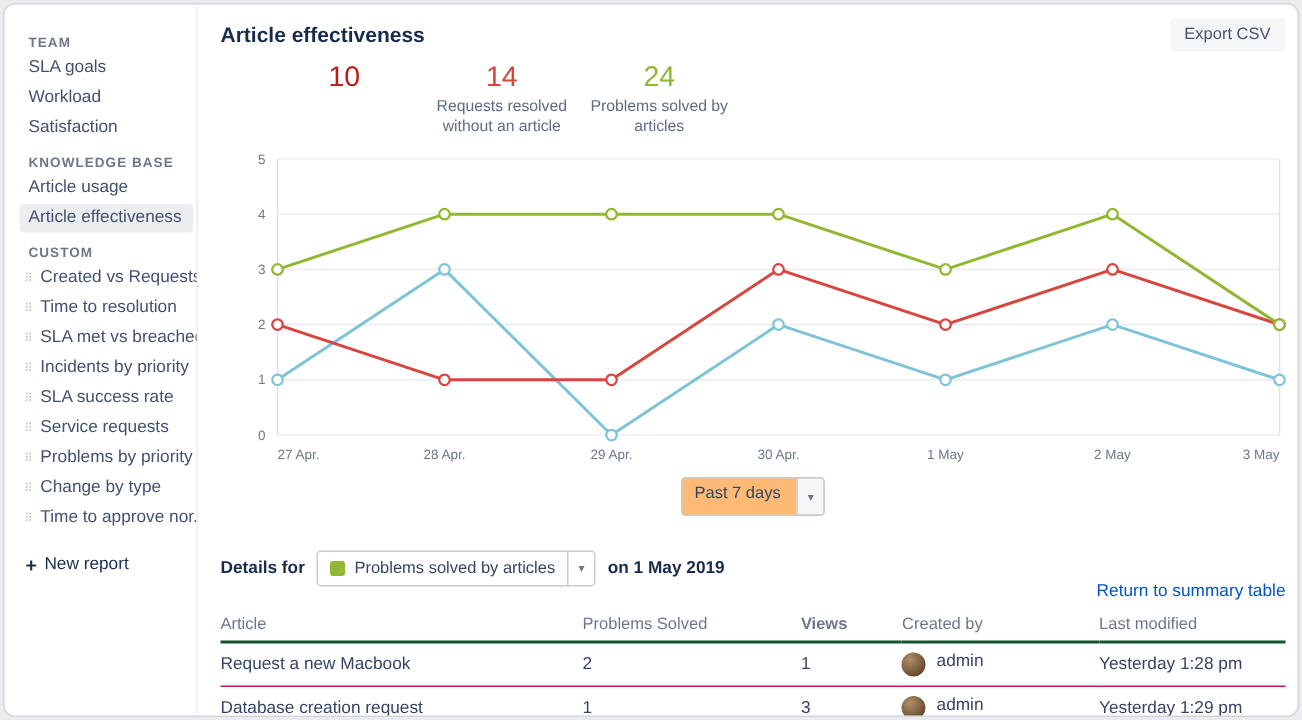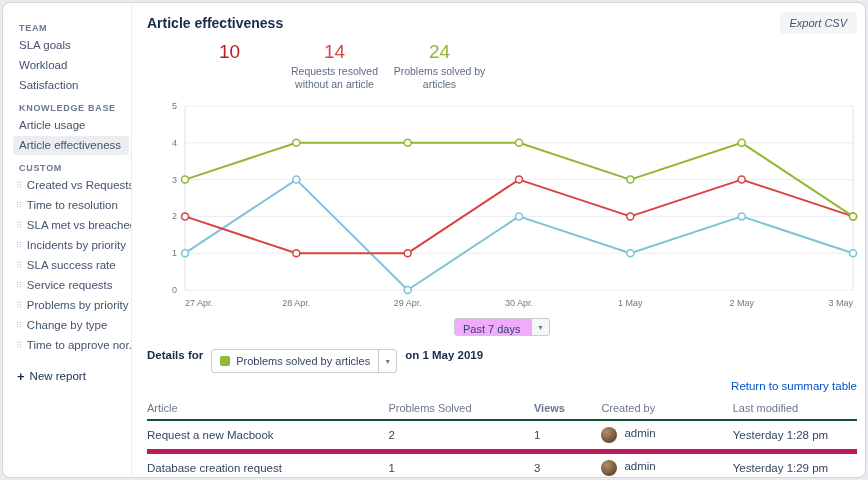--- a/index.html
+++ b/index.html
@@ -21,52 +21,52 @@
   .drag-handle { color:#c5cad2; font-size:8px; line-height:8px; margin-right:5px; flex-shrink:0; }
   .new-report { display:flex; align-items:center; font-size:11.5px; font-weight:500; color:#172b4d;
                 padding:7px 6px 3px 14px; cursor:pointer; }
   .plus-icon { font-size:13px; font-weight:700; margin-right:5px; line-height:11px; }
 
   
   .main { flex:1; padding:0 13px 0 15px; display:flex; flex-direction:column; }
   .main-header { display:flex; align-items:center; margin-top:9px; }
   .page-title { font-size:14px; font-weight:700; color:#172b4d; }
   .export-btn { margin-left:auto; background:#f4f5f7; border:none; border-radius:3px; color:#42526e;
-                font-size:11px; padding:5px 10px; cursor:pointer; font-family:inherit;font-style:italic; }
+                font-size:11px; padding:5px 10px; cursor:pointer; font-family:inherit; }
 
   .stats { display:flex; margin:7px 0 0 30px; }
   .stat { width:105px; text-align:center; }
   .stat-value { font-size:19px; }
   .stat-label { font-size:10.5px; color:#5e6c84; line-height:13px; margin-top:2px; }
 
   .chart-wrap { margin-top:7px; }
   .chart-wrap svg { display:block; overflow:visible; }
 
   .range-row { display:flex; justify-content:center; margin-top:2px; }
   .select { display:flex; border:1px solid #c7ccd4; border-radius:3px; overflow:hidden;
-            background:#f0abfc; height:18px; cursor:pointer; }
+            background:#fdba74; height:26px; cursor:pointer; }
   .select-value { font-size:11px; color:#344563; padding:4px 8px; width:76px; }
   .select-arrow { width:18px; background:#f5f6f8; border-left:1px solid #c7ccd4; display:flex;
                   align-items:center; justify-content:center; color:#6b778c; font-size:8px; }
 
-  .details-row { display:flex; align-items:flex-start; margin-top:13px; font-size:11.5px; }
+  .details-row { display:flex; align-items:center; margin-top:13px; font-size:11.5px; }
   .bold-navy { font-weight:700; color:#172b4d; }
   .series-select { display:flex; align-items:center; border:1px solid #c7ccd4; border-radius:3px;
                    margin:0 8px; height:24px; cursor:pointer; background:#fff; }
   .series-select .inner { display:flex; align-items:center; padding:0 8px; }
   .swatch { width:10px; height:10px; border-radius:2px; margin-right:6px; }
   .series-label { font-size:11px; color:#344563; white-space:nowrap; }
   .series-arrow { width:18px; align-self:stretch; border-left:1px solid #c7ccd4; display:flex;
                   align-items:center; justify-content:center; color:#6b778c; font-size:8px; }
   .return-link { margin-left:auto; color:#0052cc; font-size:11.5px; cursor:pointer; text-decoration:none;margin-top:31px; }
 
   table.details { width:100%; border-collapse:collapse; font-size:11.5px; margin-top:5px; }
   table.details th { text-align:left; color:#6b778c; font-weight:400; font-size:11px;
                      padding:5px 0 5px 0; border-bottom:2px solid #14532d; }
-  table.details td { padding:6px 0; border-bottom:5px solid #be185d; color:#344563; }
+  table.details td { padding:6px 0; border-bottom:1px solid #be185d; color:#344563; }
   table.details th:nth-child(1){ width:34%; }
   table.details th:nth-child(2){ width:20.5%; }
   table.details th:nth-child(3){ width:9.5%;font-weight:bold; }
   table.details th:nth-child(4){ width:18.5%; }
   td.article-link { color:#0052cc; cursor:pointer; }
   .created-cell { display:flex; }
   .avatar { width:16px; height:16px; border-radius:50%; margin-right:7px; flex-shrink:0;
             background:radial-gradient(circle at 35% 30%, #b08f6a 0%, #7a5c3e 55%, #443322 100%); }
 </style>
 </head>

